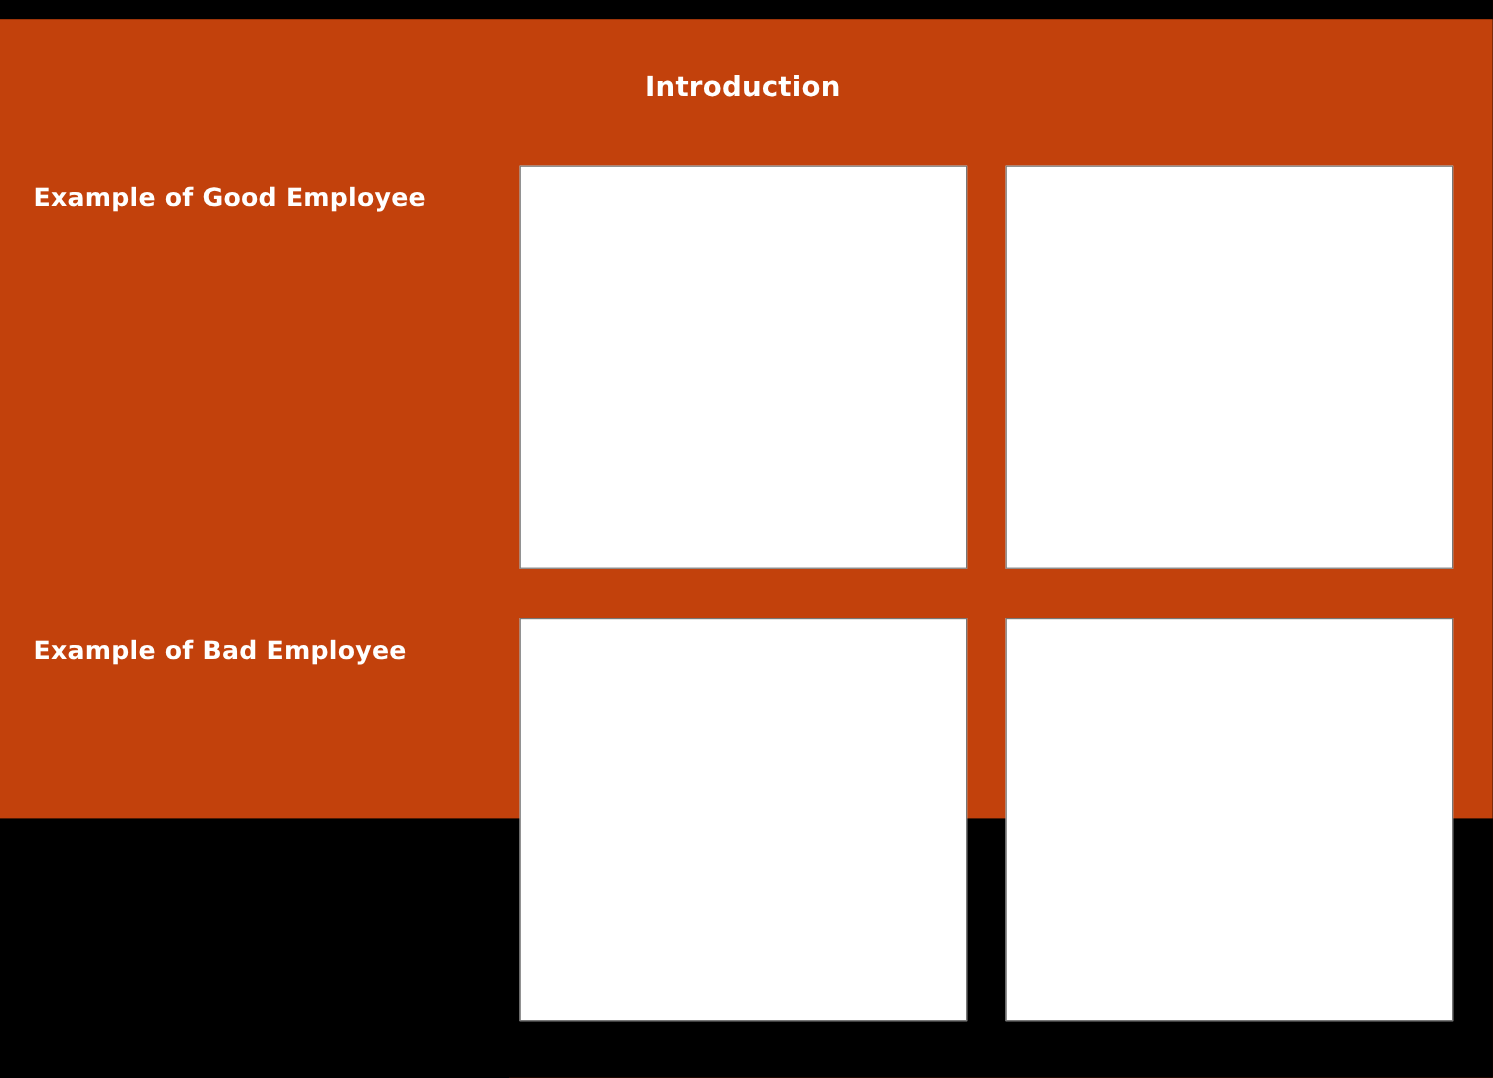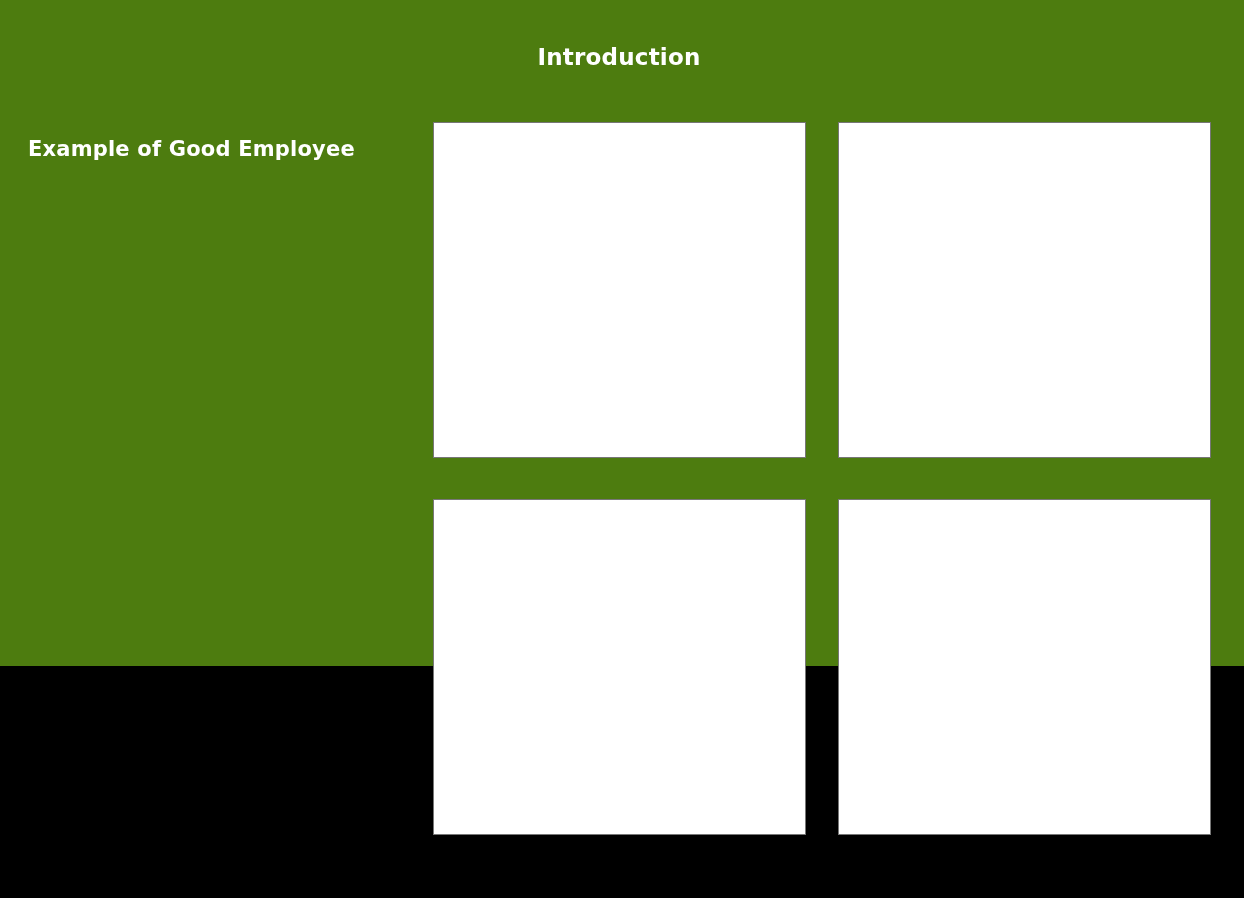--- a/index.html
+++ b/index.html
@@ -11,21 +11,22 @@
     width: 1244px;
     height: 898px;
     overflow: hidden;
     font-family: "DejaVu Sans", sans-serif;
     color: #ffffff;
   }
   .board {
     position: relative;
     width: 1244px;
     height: 666px;
-    background: #4d7c0f;
+    background: #c2410c;
+    margin-top: 16px;
   }
 
   
   .col-header {
     position: absolute;
     text-align: center;
     font-weight: bold;
     font-size: 23px;
     letter-spacing: 0.2px;
     color: #ffffff;
@@ -62,20 +63,21 @@
 </head>
 <body>
 
 <div class="board">
 
   <div class="col-header c1">Introduction</div>
 
 
   <div class="row-header r1">Example of Good Employee</div>
 
+  <div class="row-header r2">Example of Bad Employee</div>
 
   <div class="cell r1c1"></div>
 
   <div class="cell r1c2"></div>
 
   <div class="cell r2c1"></div>
 
   <div class="cell r2c2"></div>
 
 </div>

